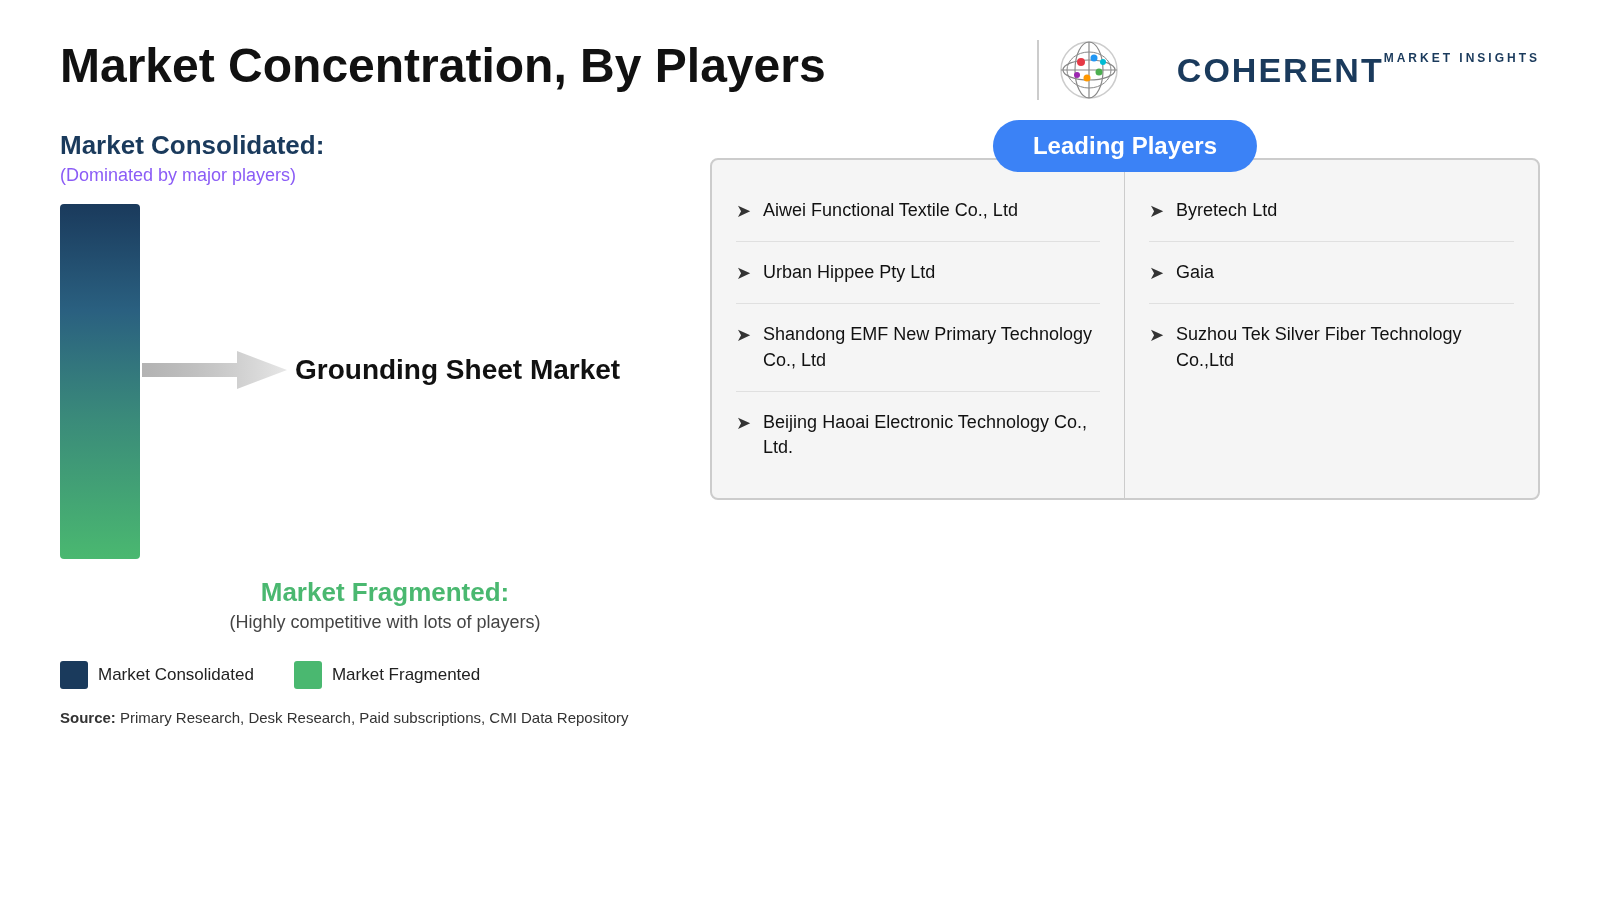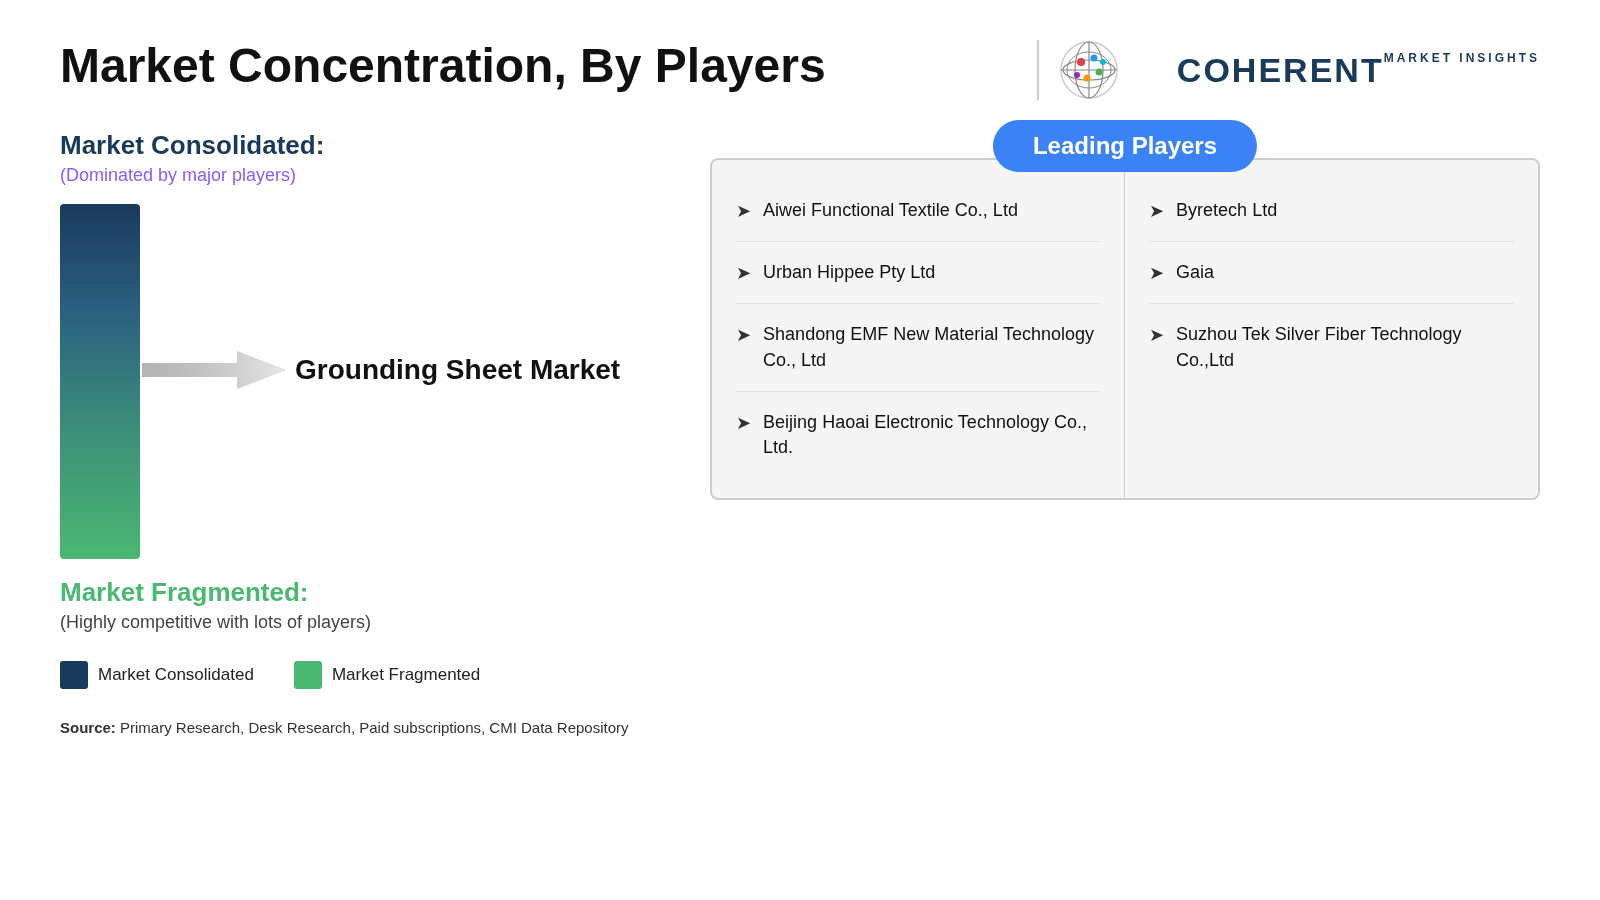--- a/index.html
+++ b/index.html
@@ -166,21 +166,21 @@
 
     .legend-text {
       font-size: 17px;
       color: #222222;
     }
 
     
     .source-text {
       font-size: 15px;
       color: #333333;
-      margin-top: 30px;
+      margin-top: 20px;
     }
 
     .source-bold {
       font-weight: 700;
     }
 
     
     .right-panel {
       flex: 1;
       position: relative;
@@ -296,21 +296,21 @@
                 <stop offset="100%" style="stop-color:#aaaaaa; stop-opacity:0.9"></stop>
               </linearGradient>
             </defs>
 
             <polygon points="0,21 50,2 50,14 145,14 145,28 50,28 50,40" fill="url(#arrowGrad)" transform="scale(-1,1) translate(-145,0)"></polygon>
           </svg>
           <span class="market-label-text" style="position:static; margin-left:8px; font-size:28px; font-weight:800; color:#111; white-space:nowrap;">Grounding Sheet Market</span>
         </div>
       </div>
 
-      <div style="margin-top: 18px;">
+      <div style="margin-top: 18px; text-align: center;">
         <div class="market-fragmented-label">Market Fragmented:</div>
         <div class="market-fragmented-sub">(Highly competitive with lots of players)</div>
       </div>
 
       <div class="legend">
         <div class="legend-item">
           <div class="legend-swatch legend-swatch-consolidated"></div>
           <span class="legend-text">Market Consolidated</span>
         </div>
         <div class="legend-item">
@@ -333,21 +333,21 @@
           <div class="player-item">
             <span class="player-arrow">➤</span>
             <span class="player-name">Aiwei Functional Textile Co., Ltd</span>
           </div>
           <div class="player-item">
             <span class="player-arrow">➤</span>
             <span class="player-name">Urban Hippee Pty Ltd</span>
           </div>
           <div class="player-item">
             <span class="player-arrow">➤</span>
-            <span class="player-name">Shandong EMF New Material Technology Co., Ltd</span>
+            <span class="player-name">Shandong EMF New Primary Technology Co., Ltd</span>
           </div>
           <div class="player-item">
             <span class="player-arrow">➤</span>
             <span class="player-name">Beijing Haoai Electronic Technology Co., Ltd.</span>
           </div>
         </div>
 
         <div class="players-col">
           <div class="player-item">
             <span class="player-arrow">➤</span>

